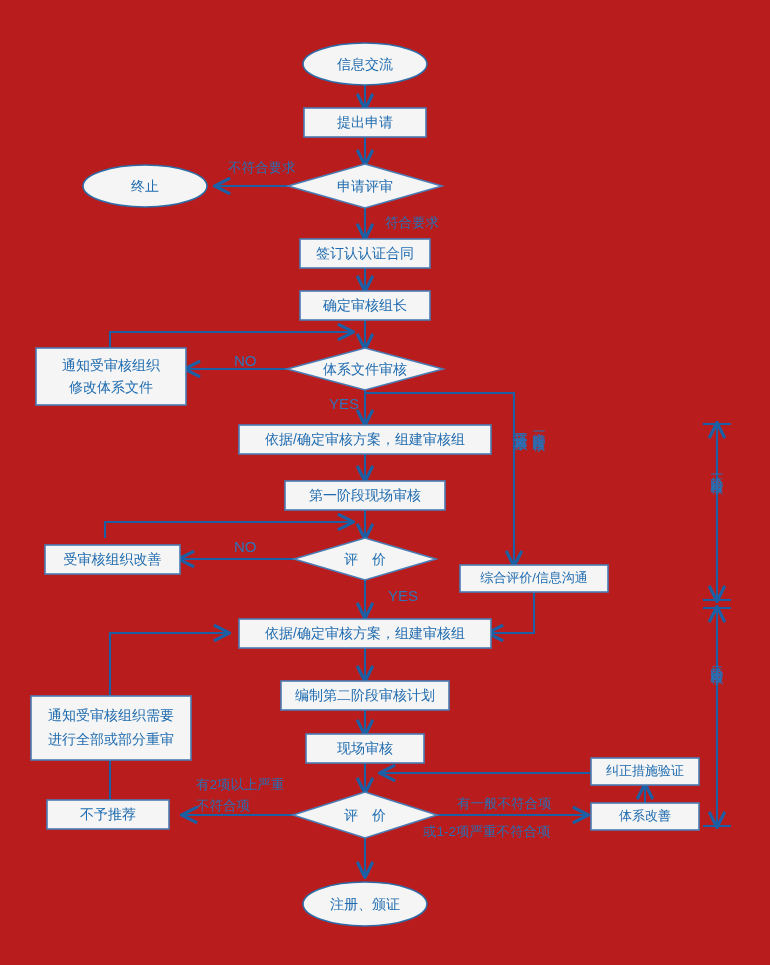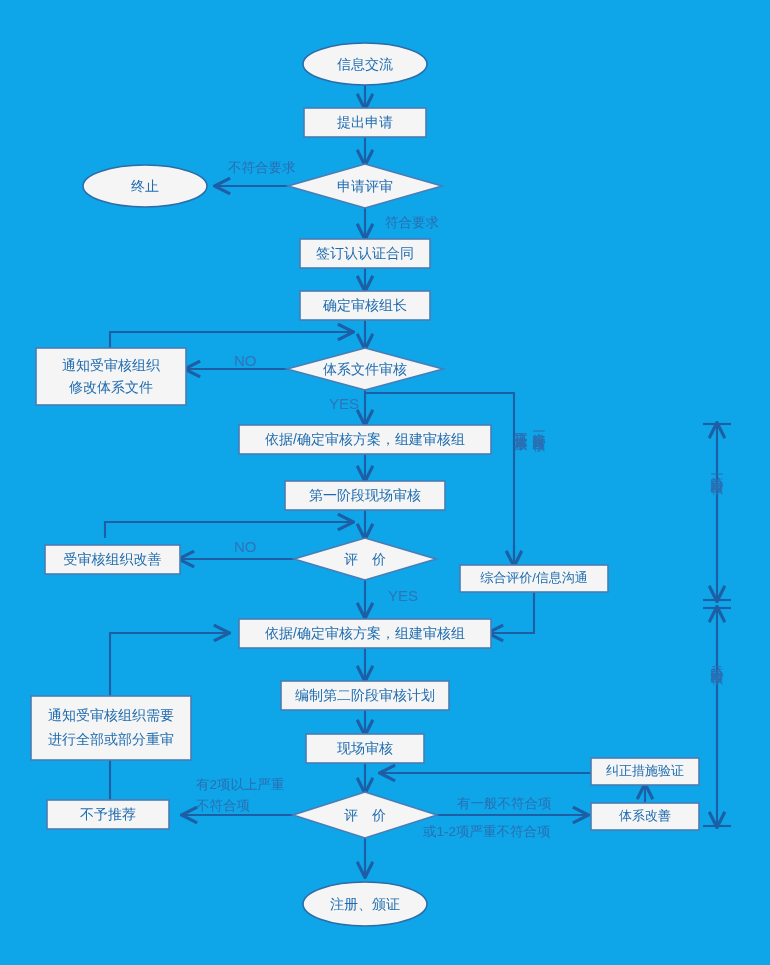--- a/index.html
+++ b/index.html
@@ -10,21 +10,21 @@
   body {
     width: 770px;
     height: 965px;
     font-family: "Liberation Sans", "DejaVu Sans", sans-serif;
     overflow: hidden;
   }
   #chart-root {
     position: relative;
     width: 770px;
     height: 965px;
-    background: #0ea5e9;
+    background: #b91c1c;
   }
   svg.flow {
     position: absolute;
     top: 0;
     left: 0;
     width: 770px;
     height: 965px;
   }
   .node-shape {
     fill: #f4f5f4;

